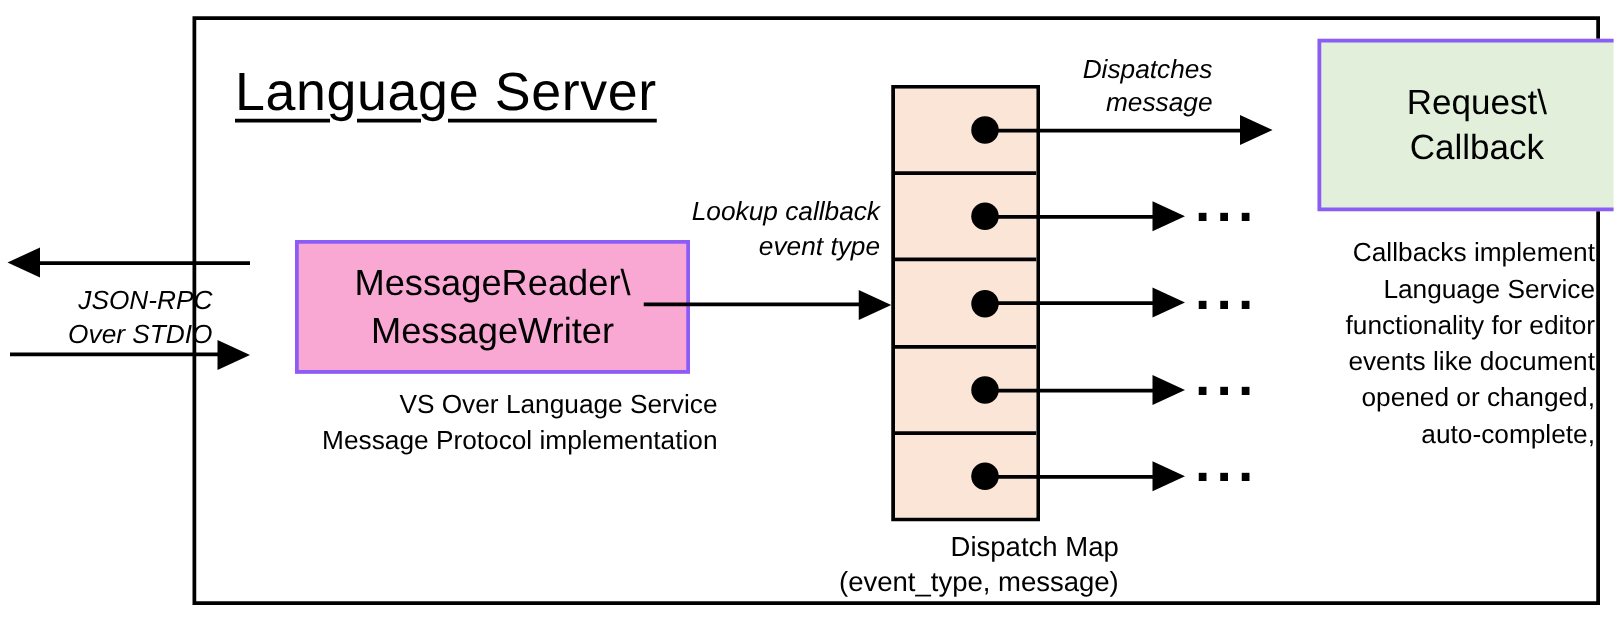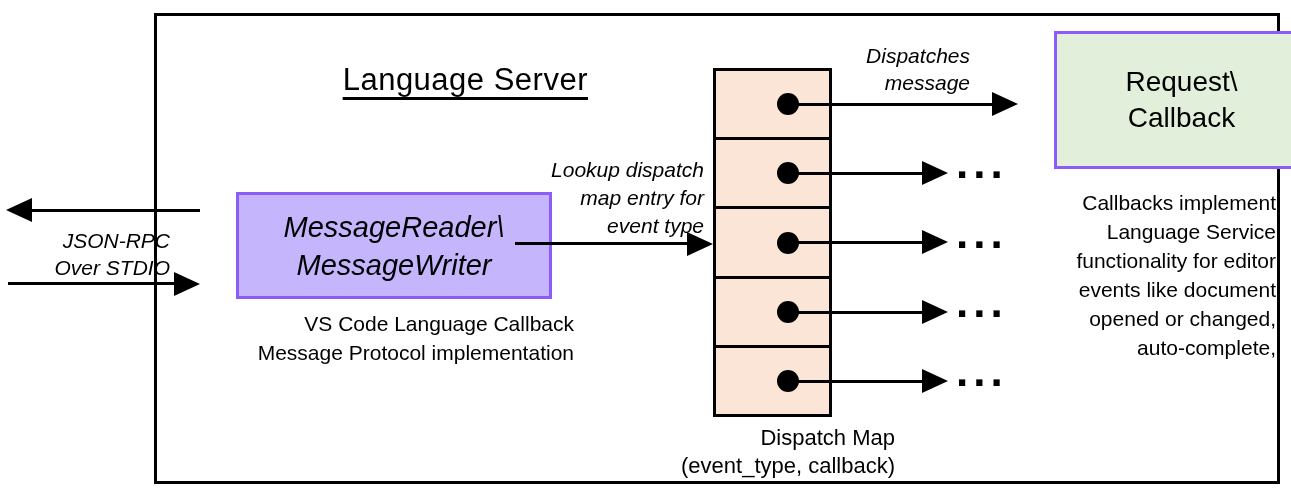--- a/index.html
+++ b/index.html
@@ -1,27 +1,27 @@
 <!DOCTYPE html>
 <html><head>
 <meta charset="utf-8">
 <style>
   html,body{margin:0;padding:0;background:#fff;}
   .canvas{position:relative;width:1291px;height:494px;background:#ffffff;
           font-family:"Liberation Sans",sans-serif;color:#000;overflow:hidden;}
   .outer{position:absolute;left:154px;top:13px;width:1126px;height:471px;
          border:3px solid #000;box-sizing:border-box;background:transparent;}
-  .title{position:absolute;left:188px;top:62px;width:400px;text-align:right;
-         font-size:31px;letter-spacing:0.5px;
+  .title{position:absolute;left:188px;top:50px;width:400px;text-align:left;
+         font-size:43px;letter-spacing:0.5px;
          text-decoration:underline;text-decoration-thickness:3px;text-underline-offset:7px;}
   .box{position:absolute;border:3px solid #8b5cf6;box-sizing:border-box;
        display:flex;flex-direction:column;align-items:center;justify-content:center;
        text-align:center;margin-left:36px;}
-  .reader-box{left:200px;top:192px;width:316px;height:107px;background:#c4b5fd;
-              font-size:29px;line-height:38px;font-style:italic;}
+  .reader-box{left:200px;top:192px;width:316px;height:107px;background:#f9a8d4;
+              font-size:29px;line-height:38px;}
   .callback-box{left:1018px;top:31px;width:255px;height:138px;background:#e2efda;
                 font-size:28px;line-height:36px;}
   .col{position:absolute;left:713px;top:68px;width:119px;height:349px;
        border:3px solid #000;box-sizing:border-box;display:flex;flex-direction:column;}
   .cell{flex:1;background:#fbe5d6;}
   .cell + .cell{border-top:3px solid #000;}
   .dot{position:absolute;width:22px;height:22px;border-radius:50%;background:#000;left:777px;}
   .hline{position:absolute;height:3px;background:#000;}
   .ah-r{position:absolute;width:0;height:0;border-top:12px solid transparent;
         border-bottom:12px solid transparent;border-left:26px solid #000;}
@@ -58,30 +58,29 @@
     <span>JSON-RPC</span>
     <span>Over STDIO</span>
   </div>
 
   <div class="box reader-box">
     <span>MessageReader\</span>
     <span>MessageWriter</span>
   </div>
 
   <div class="lbl reader-caption">
-    <span>VS Code Language Callback</span>
+    <span>VS Over Language Service</span>
     <span>Message Protocol implementation</span>
   </div>
 
   <div class="hline" style="left:515px;top:242px;width:176px;"></div>
   <div class="ah-r" style="left:687px;top:232px;"></div>
 
   <div class="lbl it lookup-label">
-    <span>Lookup dispatch</span>
-    <span>map entry for</span>
+    <span>Lookup callback</span>
     <span>event type</span>
   </div>
 
   <div class="col">
     <div class="cell"></div>
     <div class="cell"></div>
     <div class="cell"></div>
     <div class="cell"></div>
     <div class="cell"></div>
   </div>
@@ -125,16 +124,16 @@
     <span>Callbacks implement</span>
     <span>Language Service</span>
     <span>functionality for editor</span>
     <span>events like document</span>
     <span>opened or changed,</span>
     <span>auto-complete,</span>
   </div>
 
   <div class="lbl map-caption">
     <span>Dispatch Map</span>
-    <span>(event_type, callback)</span>
+    <span>(event_type, message)</span>
   </div>
 
 </div>
 
 </body></html>

